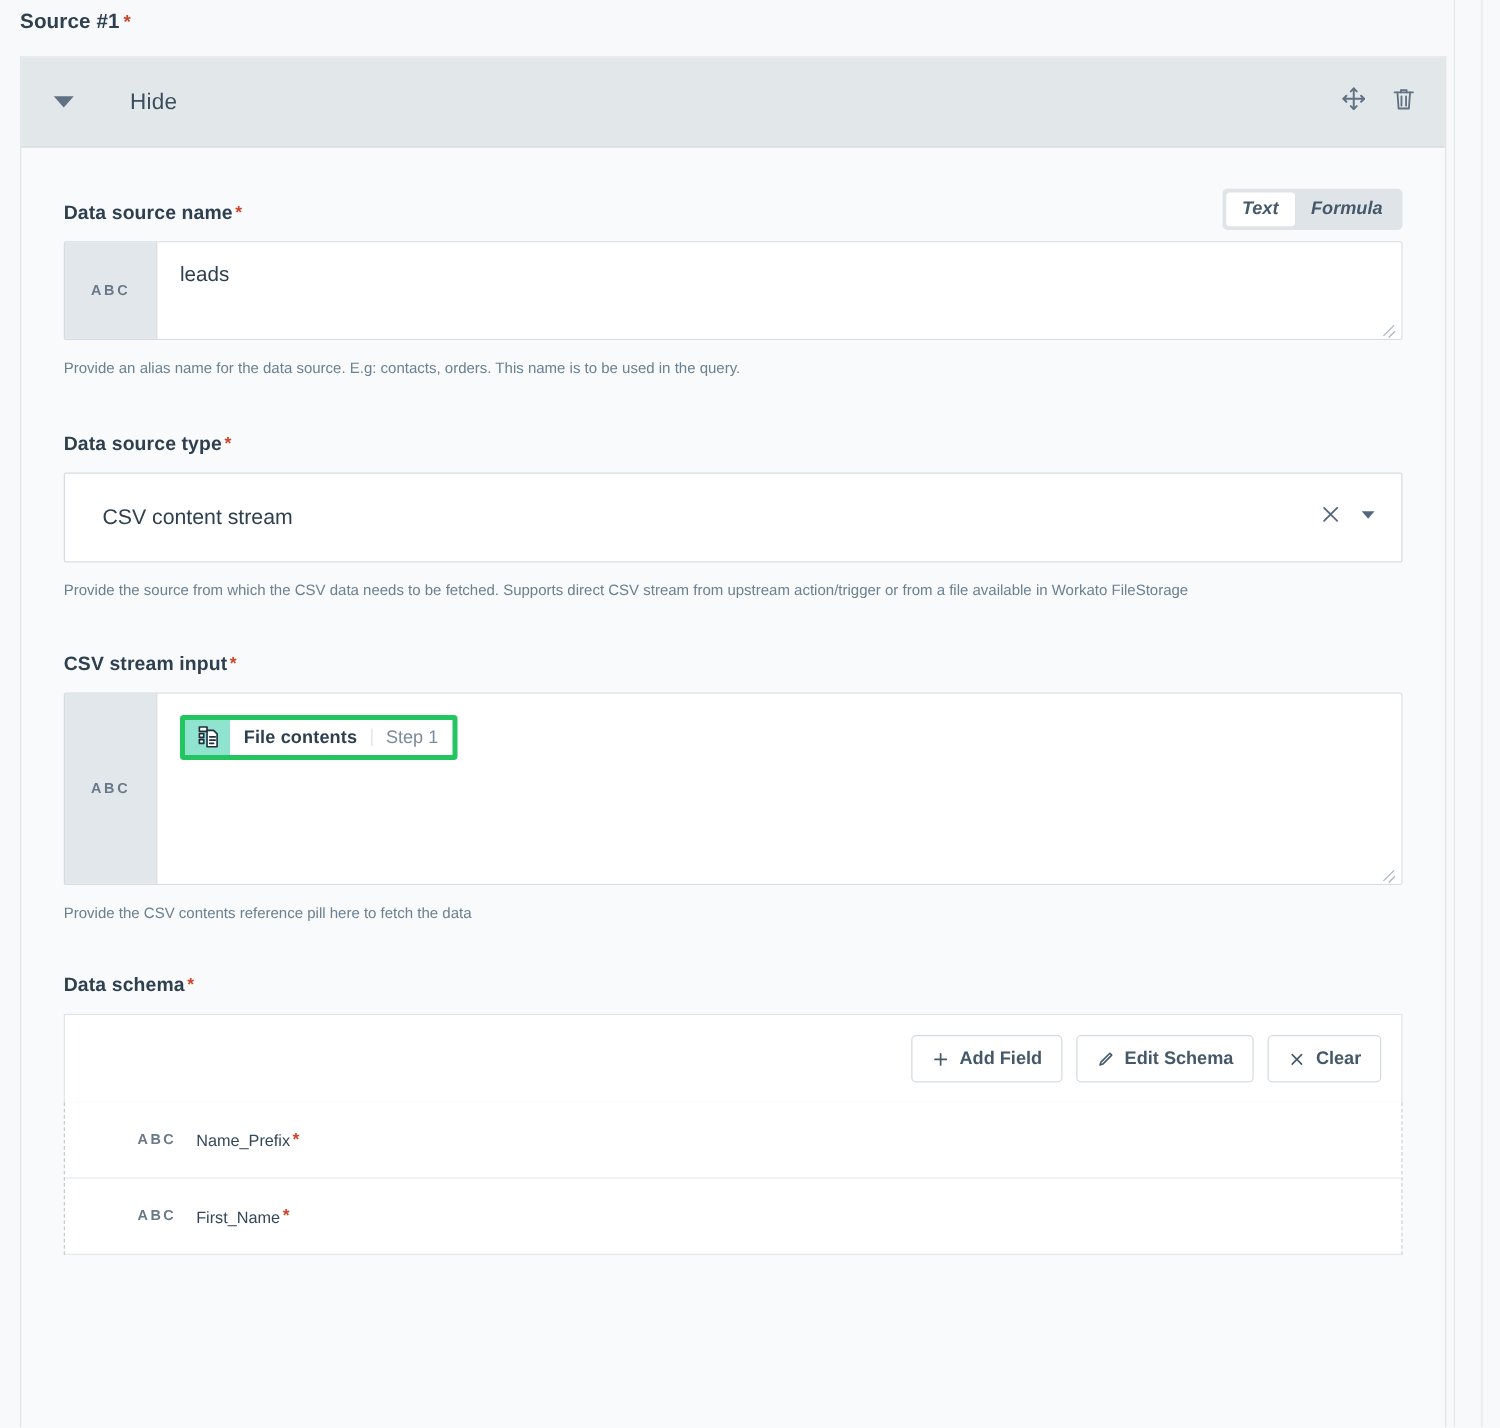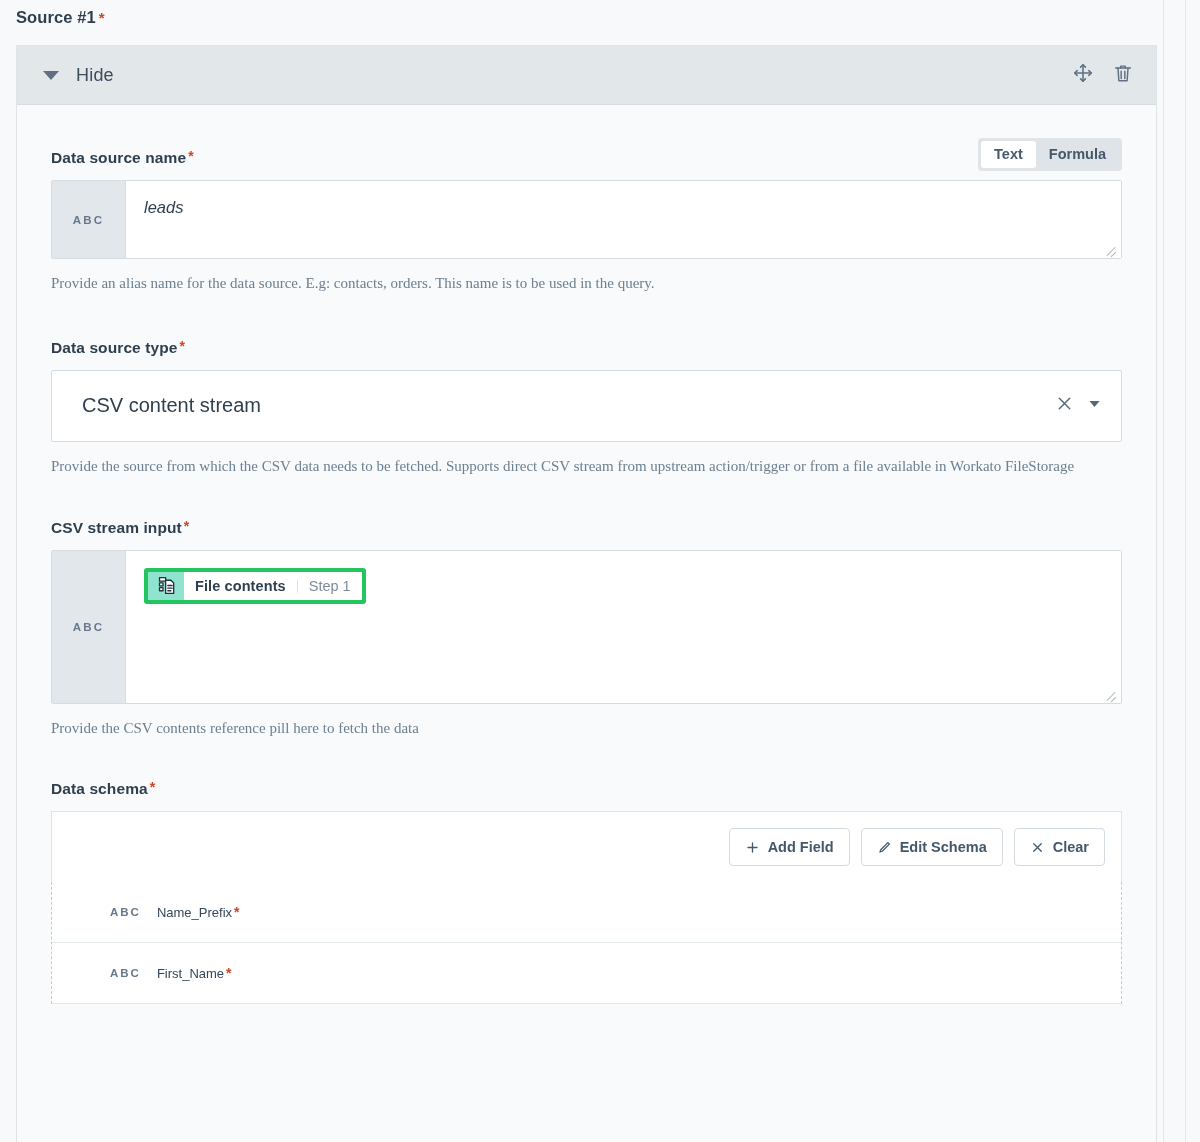--- a/index.html
+++ b/index.html
@@ -44,26 +44,27 @@
   .card {
     position: absolute;
     left: 16px; top: 45px;
     width: 1141px;
     height: 1110px;
     background: #f8fafb;
     border: 1px solid #dfe5e8;
     border-bottom: none;
   }
   .card-header {
-    height: 59px;
+    height: 72px;
     background: #e2e7ea;
     border-bottom: 1px solid #d6dcdf;
     display: flex;
     align-items: center;
     padding: 0 22px 0 26px;
+    gap: 28px;
   }
   .caret {
     width: 0; height: 0;
     border-left: 8px solid transparent;
     border-right: 8px solid transparent;
     border-top: 9px solid #5f7183;
     margin-right: 17px;
     cursor: pointer;
   }
   .hide-label {
@@ -102,20 +103,21 @@
     padding: 3px;
   }
   .seg-btn {
     font-size: 14.5px;
     font-weight: bold;
     color: #46596b;
     padding: 6px 13px;
     border-radius: 3px;
     cursor: pointer;
     line-height: 1;
+    font-style: italic;
   }
   .seg-btn.on { background: #ffffff; }
 
   
   .input-wrap {
     display: flex;
     border: 1px solid #d6dde2;
     background: #fff;
     border-radius: 2px;
     position: relative;
@@ -134,61 +136,60 @@
     color: #69798a;
   }
   .input-area {
     flex: 1;
     background: #fff;
     padding: 17px 18px;
     font-size: 16.5px;
     color: #2e3f4f;
     position: relative;
   }
-  .ta-h1 { height: 77px; font-style: italic; }
+  .ta-h1 { height: 77px; }
   .ta-h2 { height: 152px; }
   .grip {
     position: absolute;
     right: 4px; bottom: 3px;
     width: 13px; height: 13px;
     cursor: nwse-resize;
   }
   .grip:before, .grip:after {
     content: "";
     position: absolute;
     background: #aab5bd;
     height: 1px;
     transform: rotate(-45deg);
     right: 0;
   }
   .grip:before { width: 12px; bottom: 3px; }
   .grip:after  { width: 7px;  bottom: 0px; }
 
   .hint {
-    font-size: 15px;
+    font-size: 12px;
     color: #6c8091;
     margin-top: 14px;
     line-height: 1.45;
     max-width: 1030px;
-    font-family: Liberation Serif, serif;
   }
 
   
   .select {
     height: 72px;
     border: 1px solid #d6dde2;
     background: #fff;
     border-radius: 2px;
     display: flex;
     align-items: center;
     padding: 0 18px 0 30px;
     cursor: pointer;
   }
   .select-value {
-    font-size: 20px;
+    font-size: 17px;
     color: #2e3f4f;
     flex: 1;
   }
   .sel-icon { margin-left: 12px; cursor: pointer; display: block; }
 
   
   .pill {
     display: inline-flex;
     align-items: stretch;
     border: 4px solid #22c55e;

